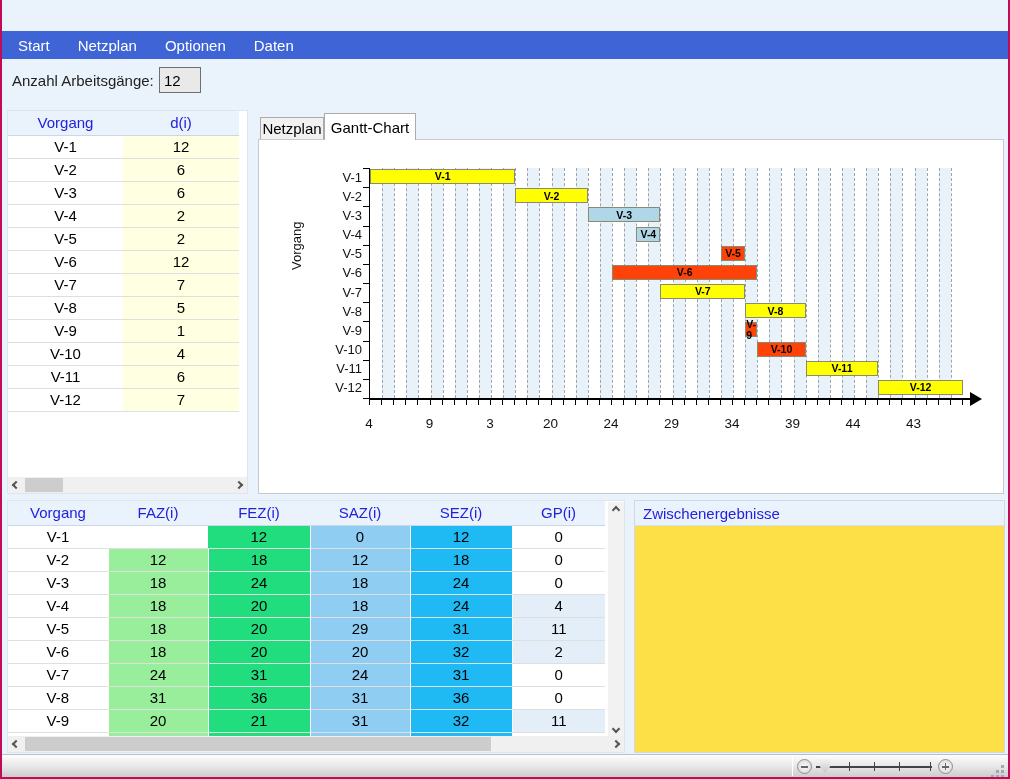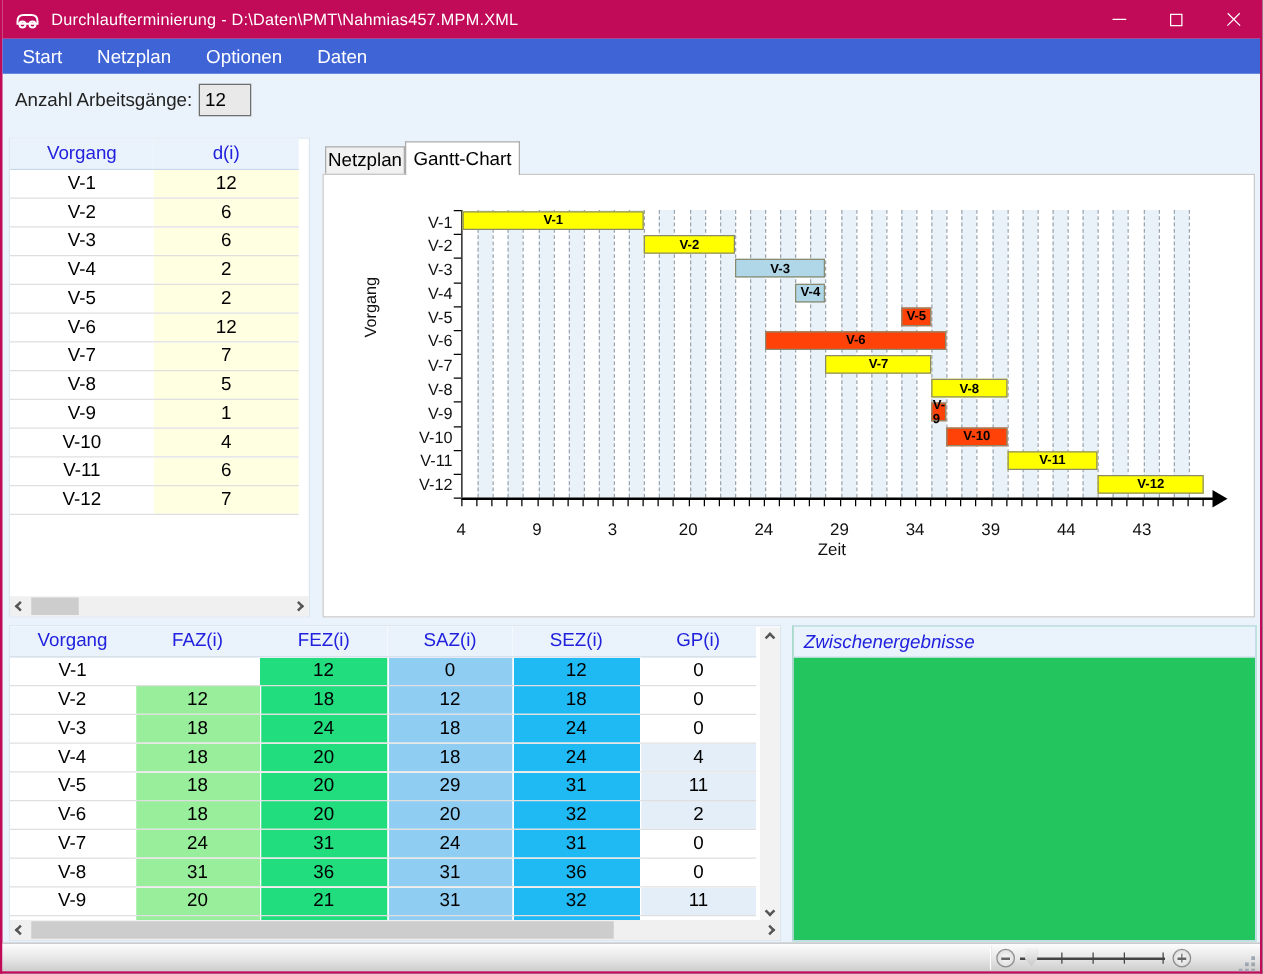--- a/index.html
+++ b/index.html
@@ -77,21 +77,21 @@
   .bottom-panel{position:absolute;left:5px;top:500px;width:618px;height:253px;background:#fff;border:1px solid #DCE6F0;}
   .bottom-panel table{width:597px;}
   td.c-faz{background:#98EE9B;border-left:1px solid #fff;border-right:1px solid #fff;border-bottom:1px solid #fff;}
   td.c-fez{background:#21DD7E;border-right:1px solid #fff;border-bottom:1px solid #fff;}
   td.c-saz{background:#90CDF2;border-right:1px solid #fff;border-bottom:1px solid #fff;}
   td.c-sez{background:#1FB9F4;border-right:1px solid #fff;border-bottom:1px solid #fff;}
   td.c-gp{background:#fff;}
   td.c-gp.hl{background:#E4EEF8;}
   tr.partial td{height:5px;border-bottom:none;line-height:0;}
   
-  .results{position:absolute;left:632px;top:500px;width:371px;height:253px;background:#22c55e;border:1px solid #CBDAEA;font-style:italic;}
+  .results{position:absolute;left:632px;top:500px;width:371px;height:253px;background:#fde047;border:1px solid #CBDAEA;}
   .results .hdr{height:25px;background:#EAF3FB;color:#2121DE;font-size:15px;display:flex;align-items:center;
                 padding-left:8px;border-bottom:1px solid #D5E2EF;}
   
   .statusbar{position:absolute;left:-2px;top:754px;width:1010px;height:23px;
              background:linear-gradient(#FDFDFD,#E6E6E6 55%,#CCCCCC);border-top:1px solid #BFBFBF;}
   .sb-sep{position:absolute;left:792px;top:2px;width:1px;height:19px;background:#AFAFAF;border-right:1px solid #fff;}
   .zoom-btn{position:absolute;top:4px;width:15px;height:15px;border-radius:50%;border:1.5px solid #8E8E8E;
             background:radial-gradient(#FAFAFA,#D5D5D5);}
   .zoom-btn:before{content:"";position:absolute;left:3px;top:6px;width:7px;height:1.6px;background:#666;}
   .zoom-btn.plus:after{content:"";position:absolute;left:5.7px;top:3.3px;width:1.6px;height:7px;background:#666;}
@@ -100,39 +100,20 @@
   .sl-thumb{position:absolute;left:820px;top:4px;width:10px;height:14px;background:linear-gradient(#F2F2F2,#C8C8C8);
             outline:1px solid #8E8E8E;clip-path:polygon(0 0,100% 0,100% 58%,50% 100%,0 58%);}
   .grip{position:absolute;right:6px;top:10px;width:3px;height:3px;background:#9FA8B2;
         box-shadow:-5px 5px #9FA8B2,0 5px #9FA8B2,-10px 10px #9FA8B2,-5px 10px #9FA8B2,0 10px #9FA8B2;}
 </style>
 </head>
 <body>
 
 <div id="app">
 
-  <div class="titlebar">
-    <svg class="app-icon" viewBox="0 0 20 16">
-      <path d="M2 9 Q2 4 7 4 L13 4 Q18 4 18 9 L18 11 L2 11 Z" fill="none" stroke="#fff" stroke-width="1.6"></path>
-      <circle cx="6" cy="11.5" r="2.4" fill="none" stroke="#fff" stroke-width="1.6"></circle>
-      <circle cx="14" cy="11.5" r="2.4" fill="none" stroke="#fff" stroke-width="1.6"></circle>
-    </svg>
-    <span class="title-text">Durchlaufterminierung - D:\Daten\PMT\Nahmias457.MPM.XML</span>
-    <div class="win-controls">
-      <div class="win-btn">
-          <div class="glyph-min"></div>
-        </div>
-      <div class="win-btn">
-          <div class="glyph-max"></div>
-        </div>
-      <div class="win-btn">
-          <div class="glyph-close"></div>
-        </div>
-    </div>
-  </div>
 
   <div class="menubar">
     <span class="menu-item">Start</span>
     <span class="menu-item">Netzplan</span>
     <span class="menu-item">Optionen</span>
     <span class="menu-item">Daten</span>
   </div>
 
   <div class="tb-label">Anzahl Arbeitsgänge:</div>
   <input class="tb-input" value="12" style="">
@@ -375,21 +356,20 @@
         <div class="xtlabel" style="left: 153.51px;">9</div>
         <div class="xtlabel" style="left: 214.02px;">3</div>
         <div class="xtlabel" style="left: 274.531px;">20</div>
         <div class="xtlabel" style="left: 335.041px;">24</div>
         <div class="xtlabel" style="left: 395.551px;">29</div>
         <div class="xtlabel" style="left: 456.061px;">34</div>
         <div class="xtlabel" style="left: 516.571px;">39</div>
         <div class="xtlabel" style="left: 577.082px;">44</div>
         <div class="xtlabel" style="left: 637.592px;">43</div>
       </div>
-    <div class="xlab">Zeit</div>
   <div class="cat-label" style="top: 29.5833px;">V-1</div>
       <div class="cat-label" style="top: 48.75px;">V-2</div>
       <div class="cat-label" style="top: 67.9167px;">V-3</div>
       <div class="cat-label" style="top: 87.0833px;">V-4</div>
       <div class="cat-label" style="top: 106.25px;">V-5</div>
       <div class="cat-label" style="top: 125.417px;">V-6</div>
       <div class="cat-label" style="top: 144.583px;">V-7</div>
       <div class="cat-label" style="top: 163.75px;">V-8</div>
       <div class="cat-label" style="top: 182.917px;">V-9</div>
       <div class="cat-label" style="top: 202.083px;">V-10</div>

